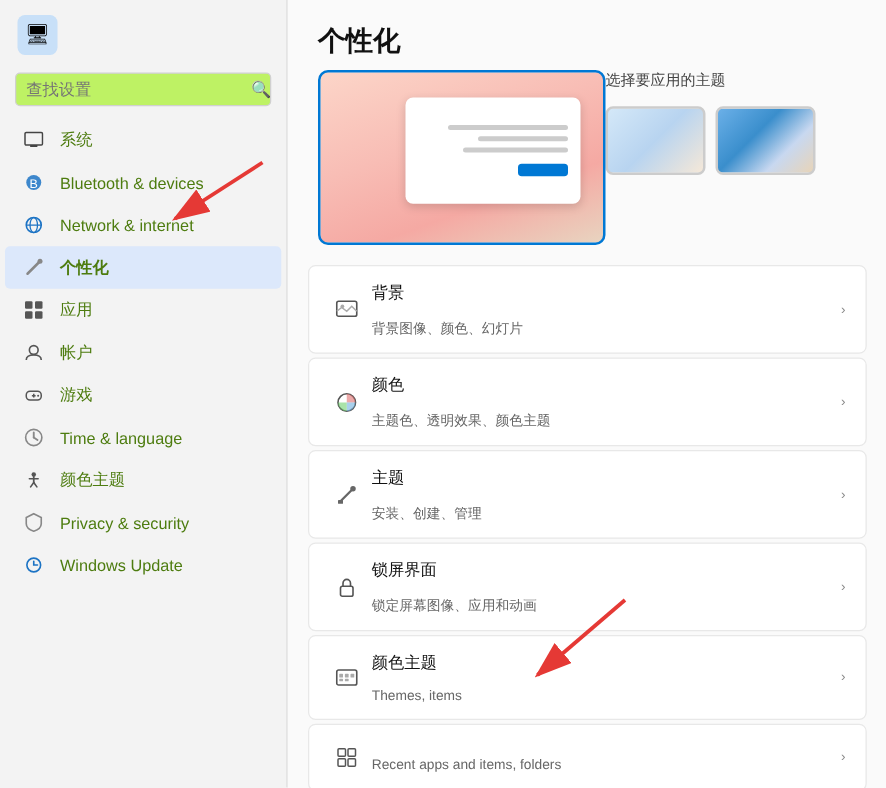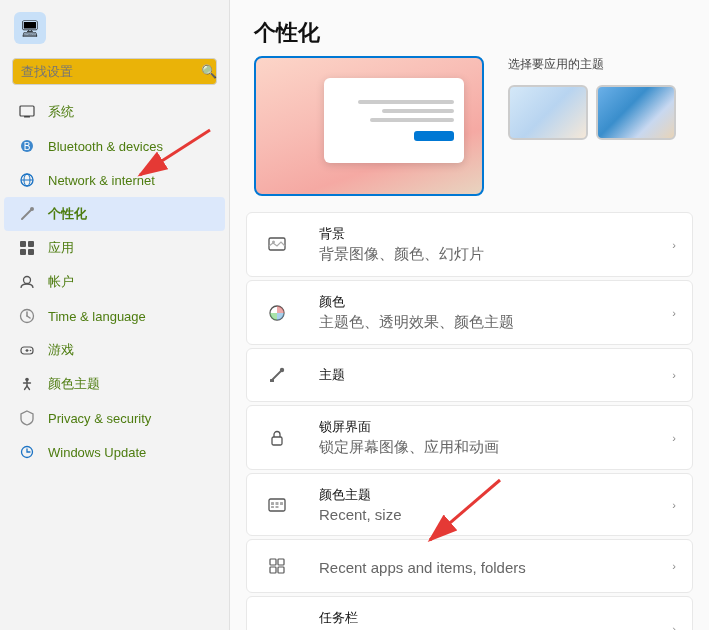--- a/index.html
+++ b/index.html
@@ -21,21 +21,21 @@
       display: flex;
       flex-direction: column;
       padding-top: 8px;
       border-right: 1px solid #e0e0e0;
     }
 
     .search-box {
       display: flex;
       align-items: center;
       margin: 6px 12px 10px 12px;
-      background: #eab308;
+      background: #bef264;
       border: 1px solid #d0d0d0;
       border-radius: 4px;
       padding: 5px 8px;
     }
     .search-box input {
       border: none;
       outline: none;
       background: transparent;
       font-size: 13px;
       flex: 1;
@@ -83,21 +83,21 @@
 
     .main-header {
       padding: 18px 24px 8px 24px;
       font-size: 22px;
       font-weight: 600;
       color: #111;
     }
 
     .theme-section {
       display: flex;
-      gap: 24px;
+      gap: 0;
       padding: 0 24px 16px 24px;
       align-items: flex-start;
     }
 
     .theme-preview {
       width: 230px;
       height: 140px;
       border-radius: 8px;
       overflow: hidden;
       border: 2px solid #0078d4;
@@ -180,21 +180,21 @@
 
     .settings-item {
       display: flex;
       align-items: center;
       background: #fff;
       border-radius: 6px;
       padding: 12px 16px;
       margin-bottom: 3px;
       cursor: pointer;
       border: 1px solid #e8e8e8;
-      gap: 28px;
+      gap: 6px;
     }
 
     .settings-item-icon {
       width: 28px;
       height: 28px;
       display: flex;
       align-items: center;
       justify-content: center;
       color: #444;
       flex-shrink: 0;
@@ -202,23 +202,23 @@
 
     .settings-item-text {
       flex: 1;
     }
     .settings-item-title {
       font-size: 13px;
       font-weight: 500;
       color: #111;
     }
     .settings-item-subtitle {
-      font-size: 15px;
+      font-size: 11px;
       color: #666;
-      margin-top: 2px;
+      margin-top: 12px;
     }
 
     .settings-item-chevron {
       color: #888;
       font-size: 11px;
     }
 
     .page-wrapper {
       display: flex;
       width: 709px;
@@ -320,37 +320,37 @@
             <svg width="16" height="16" viewBox="0 0 16 16">
               <circle cx="8" cy="6" r="3.5" fill="none" stroke="#555" stroke-width="1.3"></circle>
               <path d="M2 14 Q2 10 8 10 Q14 10 14 14" fill="none" stroke="#555" stroke-width="1.3"></path>
             </svg>
           </span>
           <span class="sidebar-label">帐户</span>
         </div>
         <div class="sidebar-item">
           <span class="sidebar-icon">
             <svg width="16" height="16" viewBox="0 0 16 16">
-              <circle cx="8" cy="8" r="6.5" fill="none" stroke="#888" stroke-width="1.3"></circle>
-              <line x1="8" y1="4" x2="8" y2="8" stroke="#888" stroke-width="1.5" stroke-linecap="round"></line>
-              <line x1="8" y1="8" x2="11" y2="10" stroke="#888" stroke-width="1.5" stroke-linecap="round"></line>
-            </svg>
-          </span>
-          <span class="sidebar-label">Time &amp; language</span>
-        </div>
-        <div class="sidebar-item">
-          <span class="sidebar-icon">
-            <svg width="16" height="16" viewBox="0 0 16 16">
               <rect x="2" y="5" width="12" height="7" rx="3" fill="none" stroke="#555" stroke-width="1.2"></rect>
               <line x1="8" y1="7" x2="8" y2="10" stroke="#555" stroke-width="1.2"></line>
               <line x1="6.5" y1="8.5" x2="9.5" y2="8.5" stroke="#555" stroke-width="1.2"></line>
               <circle cx="11.5" cy="8.5" r="0.8" fill="#555"></circle>
             </svg>
           </span>
           <span class="sidebar-label">游戏</span>
+        </div>
+        <div class="sidebar-item">
+          <span class="sidebar-icon">
+            <svg width="16" height="16" viewBox="0 0 16 16">
+              <circle cx="8" cy="8" r="6.5" fill="none" stroke="#888" stroke-width="1.3"></circle>
+              <line x1="8" y1="4" x2="8" y2="8" stroke="#888" stroke-width="1.5" stroke-linecap="round"></line>
+              <line x1="8" y1="8" x2="11" y2="10" stroke="#888" stroke-width="1.5" stroke-linecap="round"></line>
+            </svg>
+          </span>
+          <span class="sidebar-label">Time &amp; language</span>
         </div>
         <div class="sidebar-item">
           <span class="sidebar-icon">
             <svg width="16" height="16" viewBox="0 0 16 16">
               <circle cx="8" cy="3.5" r="1.8" fill="#555"></circle>
               <line x1="8" y1="5.3" x2="8" y2="10" stroke="#555" stroke-width="1.4" stroke-linecap="round"></line>
               <line x1="4.5" y1="7" x2="11.5" y2="7" stroke="#555" stroke-width="1.3" stroke-linecap="round"></line>
               <line x1="8" y1="10" x2="5.5" y2="13.5" stroke="#555" stroke-width="1.3" stroke-linecap="round"></line>
               <line x1="8" y1="10" x2="10.5" y2="13.5" stroke="#555" stroke-width="1.3" stroke-linecap="round"></line>
             </svg>
@@ -432,20 +432,21 @@
         <div class="settings-item">
           <div class="settings-item-icon">
             <svg width="18" height="18" viewBox="0 0 18 18">
               <line x1="4" y1="14" x2="14" y2="4" stroke="#666" stroke-width="1.8" stroke-linecap="round"></line>
               <circle cx="14" cy="4" r="2.2" fill="#666"></circle>
               <rect x="2" y="13" width="4" height="3" rx="0.5" fill="#666"></rect>
             </svg>
           </div>
           <div class="settings-item-text">
             <div class="settings-item-title">主题</div>
+            <div class="settings-item-subtitle">安装、创建、管理</div>
           </div>
           <span class="settings-item-chevron">›</span>
         </div>
         <div class="settings-item">
           <div class="settings-item-icon">
             <svg width="18" height="18" viewBox="0 0 18 18">
               <rect x="4" y="8" width="10" height="8" rx="1.5" fill="none" stroke="#555" stroke-width="1.3"></rect>
               <path d="M6 8 L6 5.5 A3 3 0 0 1 12 5.5 L12 8" fill="none" stroke="#555" stroke-width="1.3"></path>
             </svg>
           </div>
@@ -461,21 +462,21 @@
               <rect x="1" y="3" width="16" height="12" rx="1.5" fill="none" stroke="#555" stroke-width="1.3"></rect>
               <rect x="3" y="6" width="3" height="3" rx="0.5" fill="#aaa"></rect>
               <rect x="7.5" y="6" width="3" height="3" rx="0.5" fill="#aaa"></rect>
               <rect x="12" y="6" width="3" height="3" rx="0.5" fill="#aaa"></rect>
               <rect x="3" y="10" width="3" height="2" rx="0.5" fill="#aaa"></rect>
               <rect x="7.5" y="10" width="3" height="2" rx="0.5" fill="#aaa"></rect>
             </svg>
           </div>
           <div class="settings-item-text">
             <div class="settings-item-title">颜色主题</div>
-            <div class="settings-item-subtitle">Recent, size</div>
+            <div class="settings-item-subtitle">Themes, items</div>
           </div>
           <span class="settings-item-chevron">›</span>
         </div>
         <div class="settings-item">
           <div class="settings-item-icon">
             <svg width="18" height="18" viewBox="0 0 18 18">
               <rect x="2" y="2" width="6" height="6" rx="0.8" fill="none" stroke="#555" stroke-width="1.2"></rect>
               <rect x="10" y="2" width="6" height="6" rx="0.8" fill="none" stroke="#555" stroke-width="1.2"></rect>
               <rect x="2" y="10" width="6" height="6" rx="0.8" fill="none" stroke="#555" stroke-width="1.2"></rect>
               <rect x="10" y="10" width="6" height="6" rx="0.8" fill="none" stroke="#555" stroke-width="1.2"></rect>

